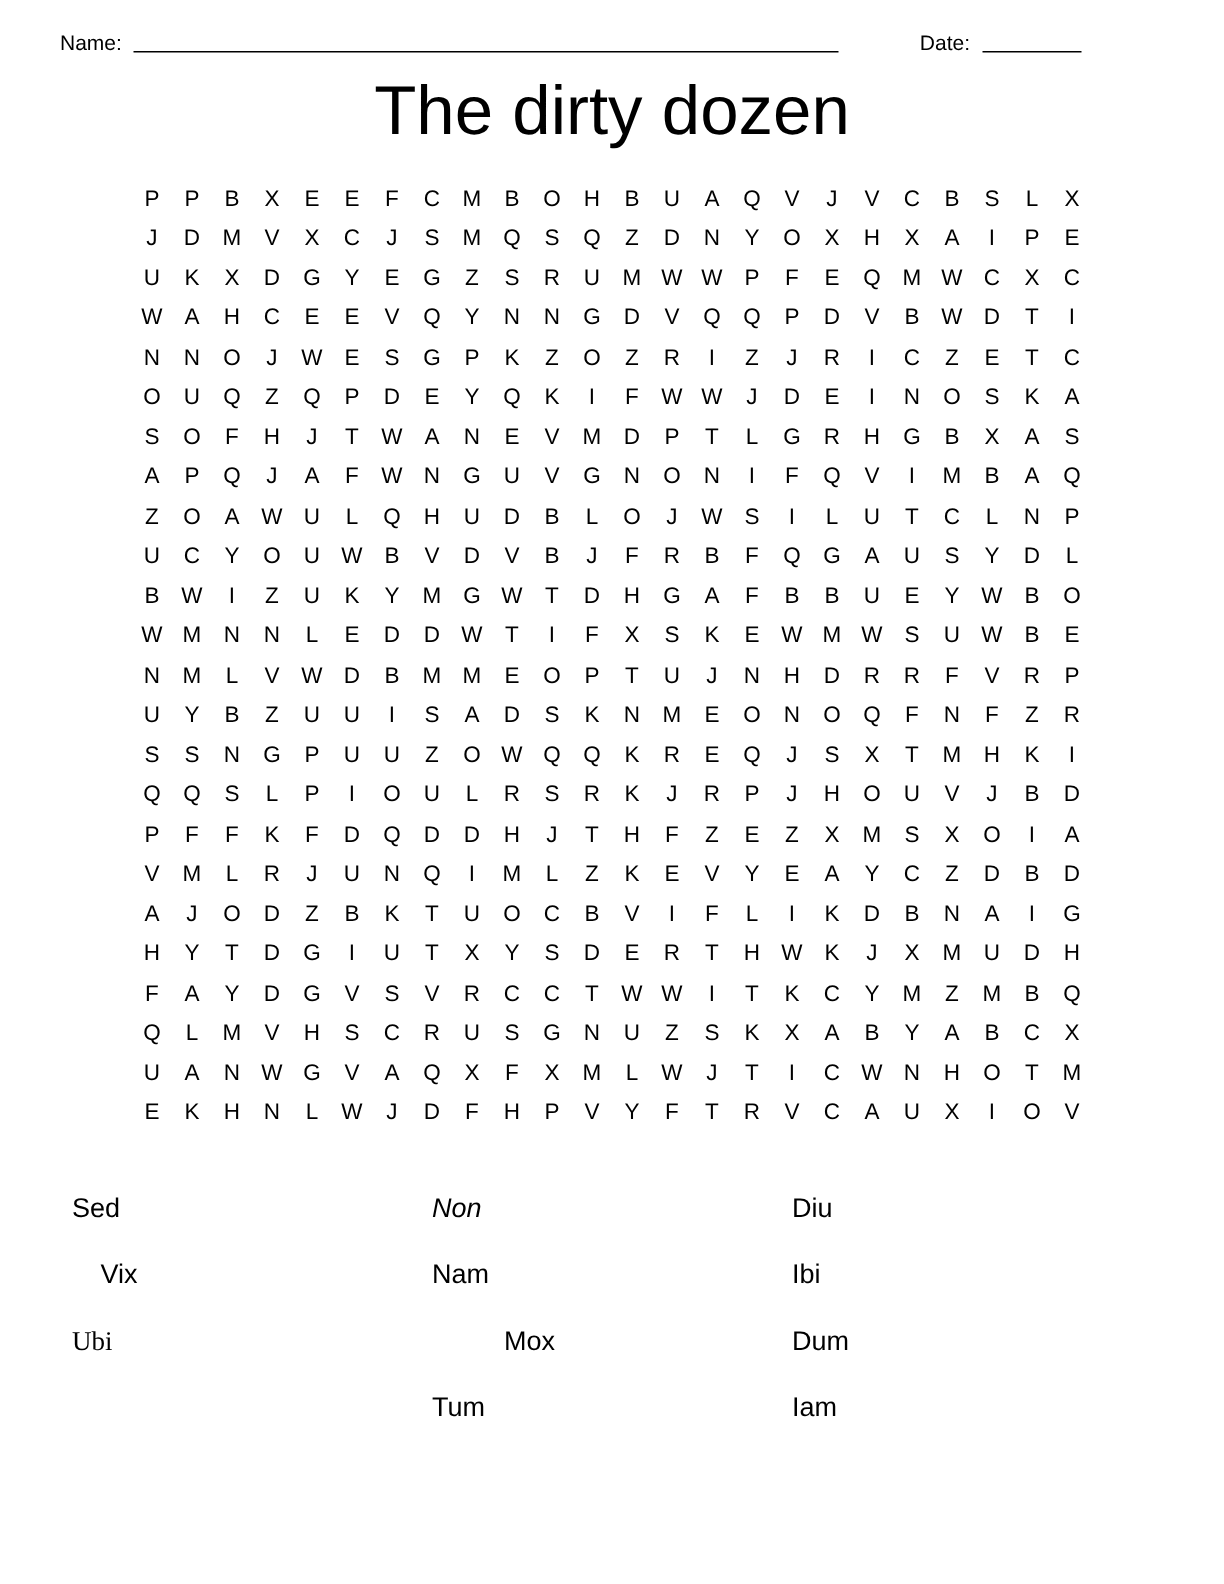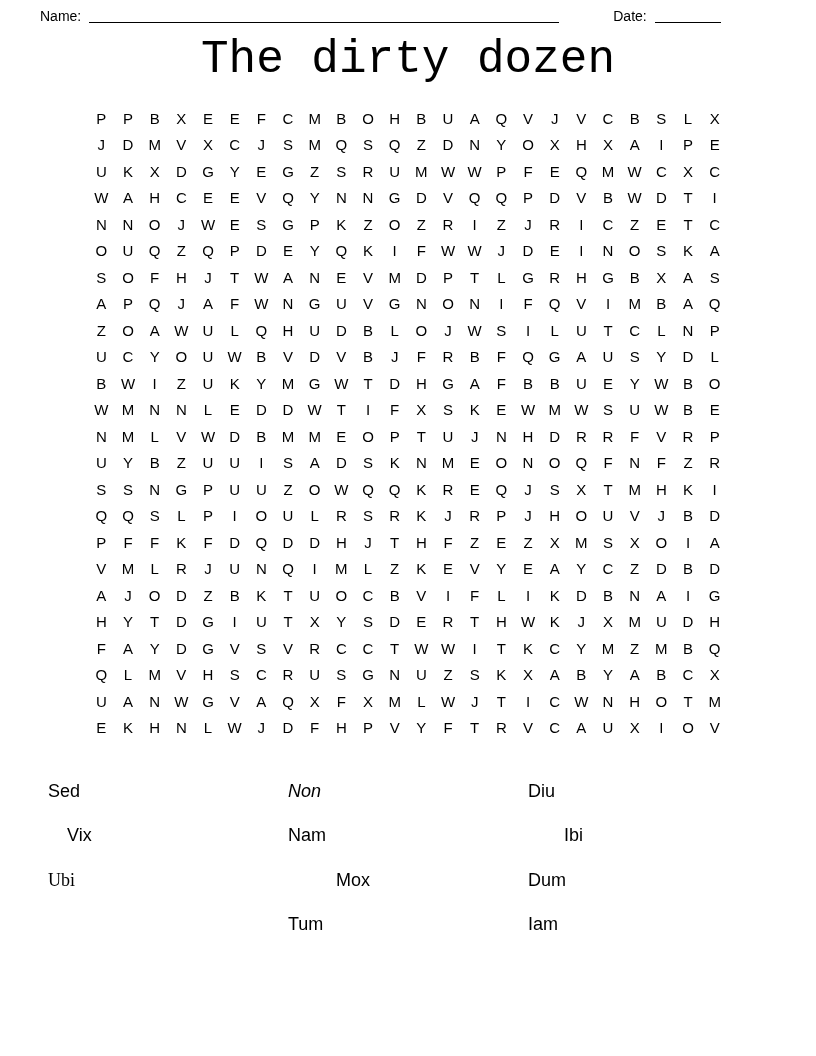--- a/index.html
+++ b/index.html
@@ -8,40 +8,39 @@
     width: 816px;
     height: 1056px;
     background: #ffffff;
     font-family: "Liberation Sans", "DejaVu Sans", sans-serif;
     color: #000000;
     overflow: hidden;
   }
   .header {
     display: flex;
     align-items: flex-end;
-    padding: 8px 79px 0 40px;
+    padding: 20px 79px 0 40px;
     font-size: 14px;
     line-height: 16px;
   }
   .header .label { white-space: nowrap; }
   .fill-line {
     border-bottom: 1.5px solid #000;
     height: 14px;
     display: inline-block;
   }
   .name-line { flex: 1; margin: 0 8px 1px 8px; max-width: 470px; }
   .date-label { margin-left: 46px; }
   .date-line { width: 66px; margin: 0 0 1px 8px; }
   .title {
     margin: 10px 0 0 0;
     text-align: center;
     font-size: 46px;
     font-weight: 400;
     letter-spacing: 0px;
-    font-family: Liberation Mono, monospace;
   }
   .grid {
     width: 640px;
     margin: 19px auto 0 auto;
     display: grid;
     grid-template-columns: repeat(24, 1fr);
   }
   .cell {
     height: 26.5px;
     display: flex;
@@ -657,18 +656,18 @@
 
   <div class="words">
       <div class="word" style="grid-area: 1 / 1;">Sed</div>
       <div class="word" style="grid-area: 2 / 1; margin-left: 19px;">Vix</div>
       <div class="word" style="grid-area: 3 / 1; font-family: Liberation Serif, serif;">Ubi</div>
       <div class="word" style="grid-area: 1 / 2; font-style: italic;">Non</div>
       <div class="word" style="grid-area: 2 / 2;">Nam</div>
       <div class="word" style="grid-area: 3 / 2; margin-left: 48px;">Mox</div>
       <div class="word" style="grid-area: 4 / 2;">Tum</div>
       <div class="word" style="grid-area: 1 / 3;">Diu</div>
-      <div class="word" style="grid-area: 2 / 3; margin-left: 36px;">Ibi</div>
+      <div class="word" style="grid-area: 2 / 3;">Ibi</div>
       <div class="word" style="grid-area: 3 / 3;">Dum</div>
       <div class="word" style="grid-area: 4 / 3;">Iam</div>
     </div>
 
 </div>
 
 </body></html>

